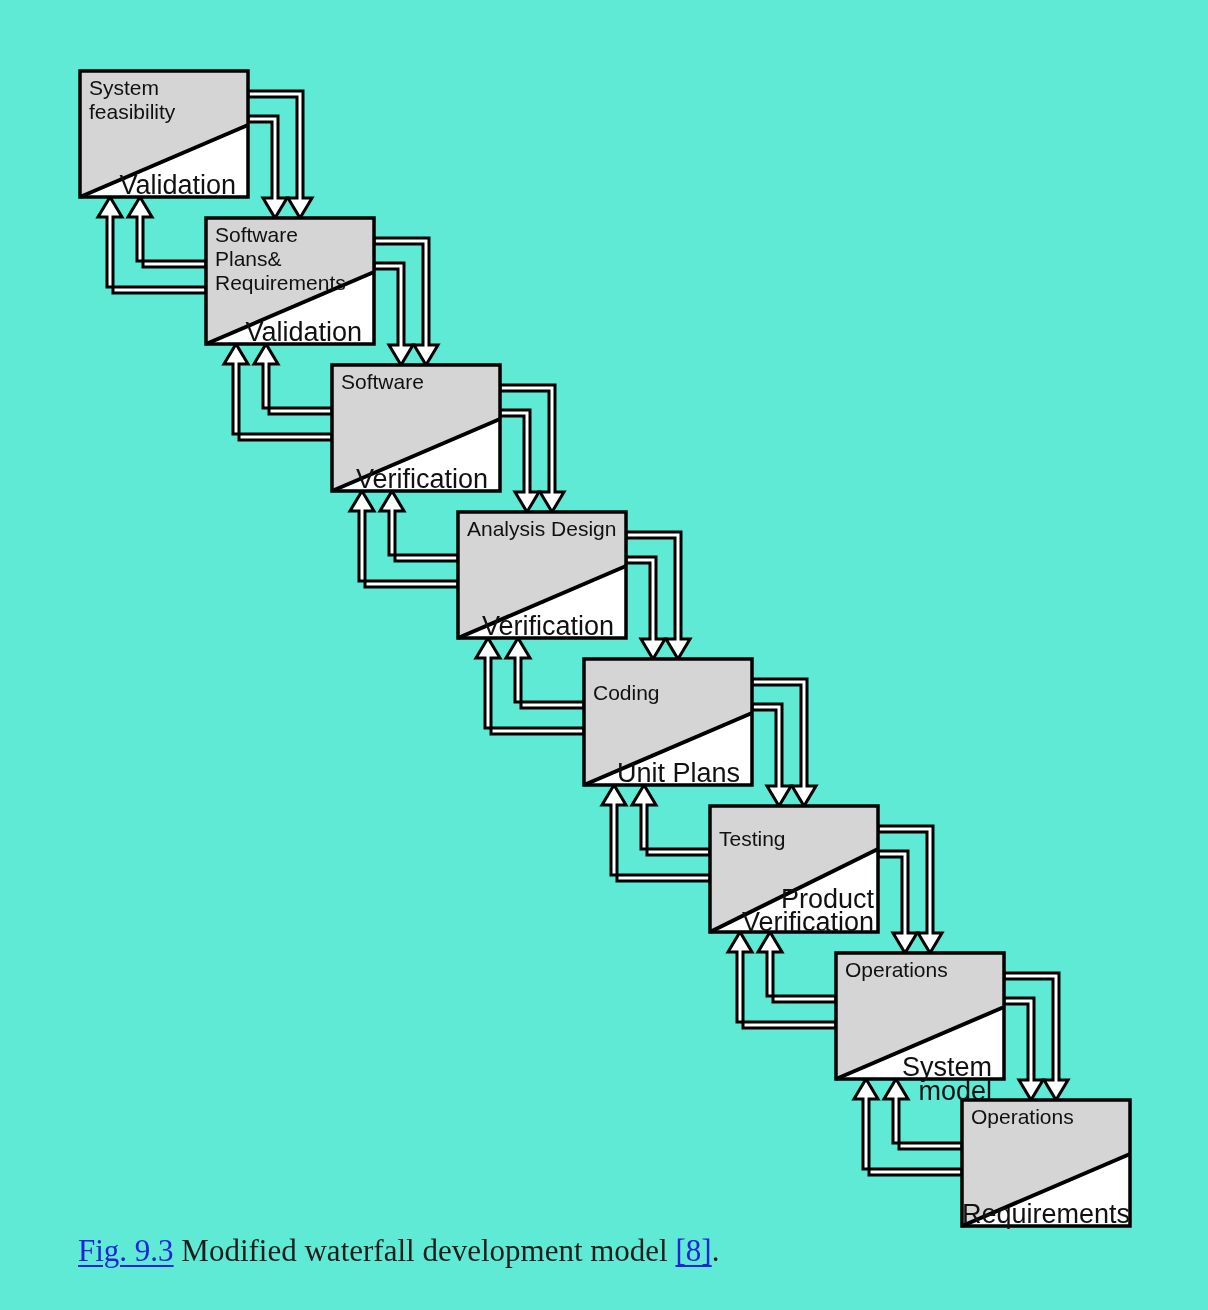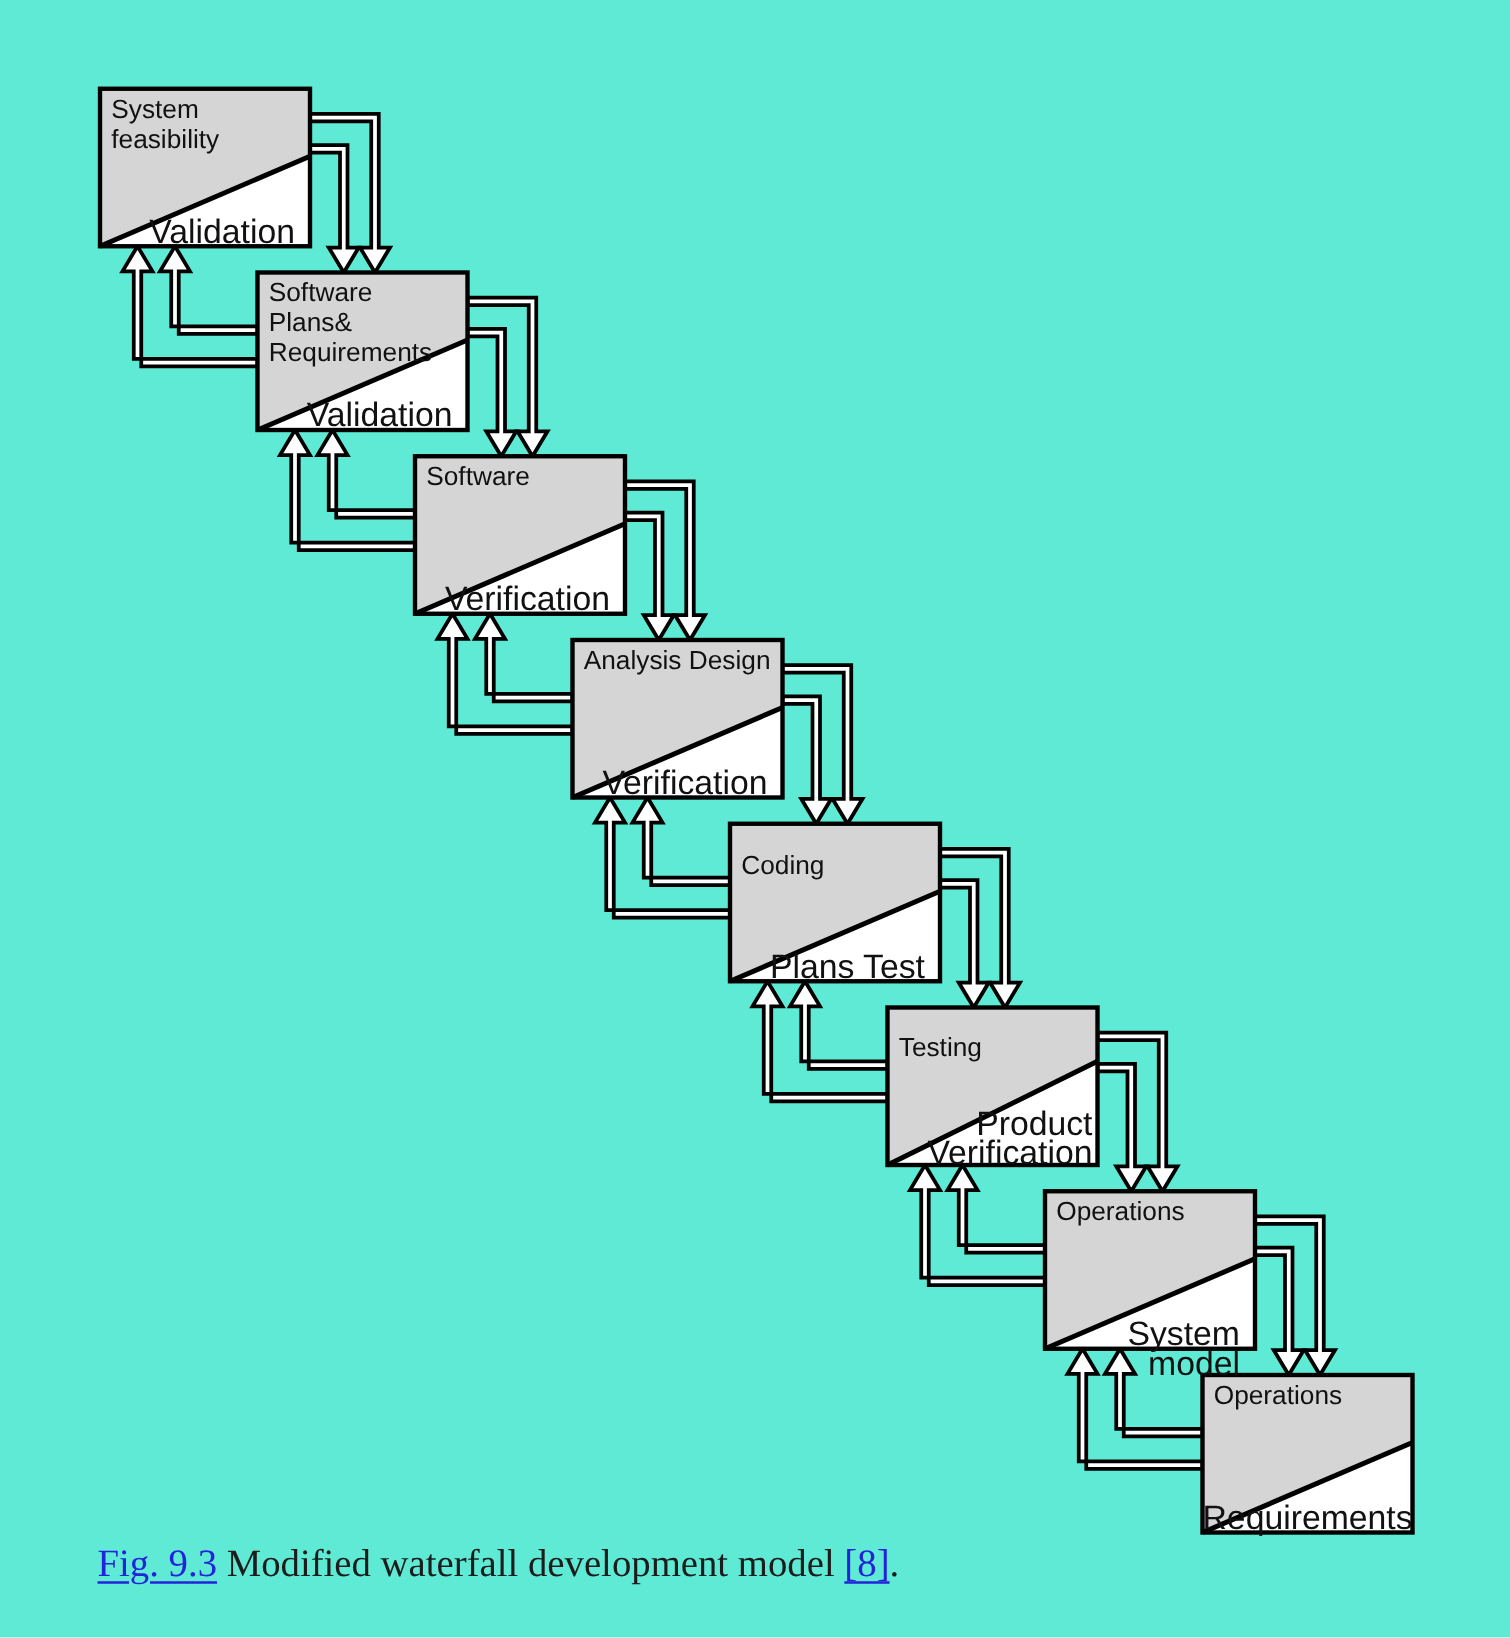--- a/index.html
+++ b/index.html
@@ -161,21 +161,21 @@
 feasibility</div>
       <div class="box-label" style="left: 80px; top: 173px;">Validation</div>
       <div class="box-title" style="left: 215px; top: 223px;">Software Plans&amp;
 Requirements</div>
       <div class="box-label" style="left: 206px; top: 320px;">Validation</div>
       <div class="box-title" style="left: 341px; top: 370px;">Software</div>
       <div class="box-label" style="left: 332px; top: 467px;">Verification</div>
       <div class="box-title" style="left: 467px; top: 517px;">Analysis Design</div>
       <div class="box-label" style="left: 458px; top: 614px;">Verification</div>
       <div class="box-title" style="left: 593px; top: 681px;">Coding</div>
-      <div class="box-label" style="left: 584px; top: 761px;">Plans Test</div>
+      <div class="box-label" style="left: 584px; top: 761px;">Unit Plans</div>
       <div class="box-title" style="left: 719px; top: 811px; margin-top: 16px;">Testing</div>
       <div class="box-label two-line" style="left: 710px; top: 888px;">Product
 Verification</div>
       <div class="box-title" style="left: 845px; top: 958px;">Operations</div>
       <div class="box-label" style="left: 836px; top: 1055px;">System model</div>
       <div class="box-title" style="left: 971px; top: 1105px;">Operations</div>
       <div class="box-label" style="left: 962px; top: 1202px;">Requirements</div>
     </div>
 
   <div id="caption">

